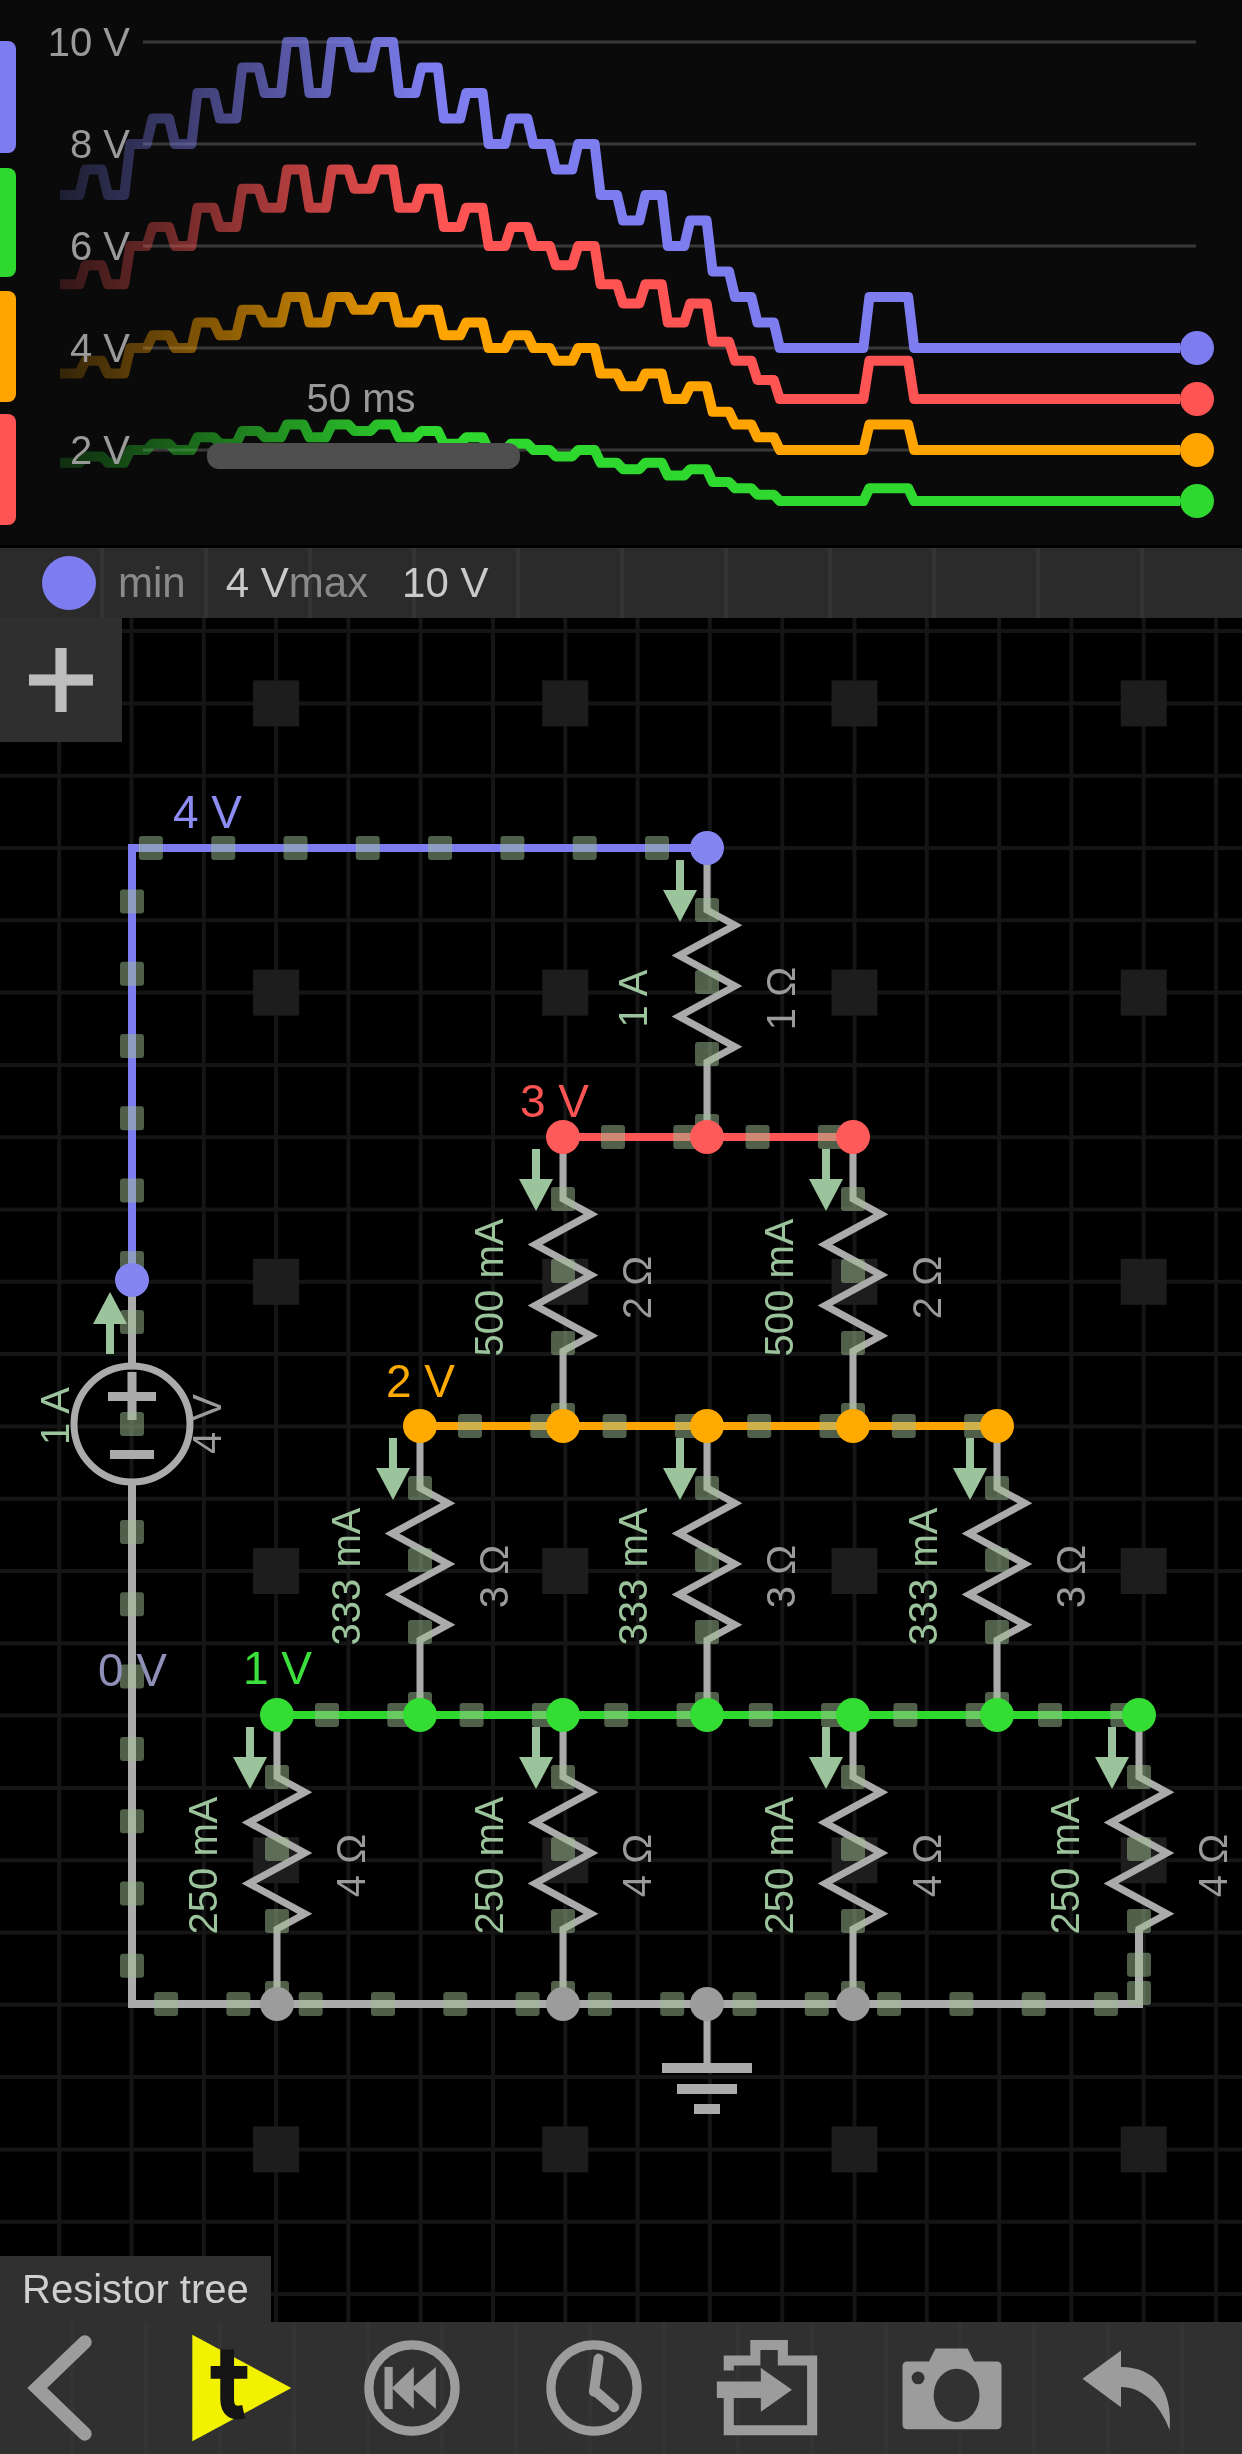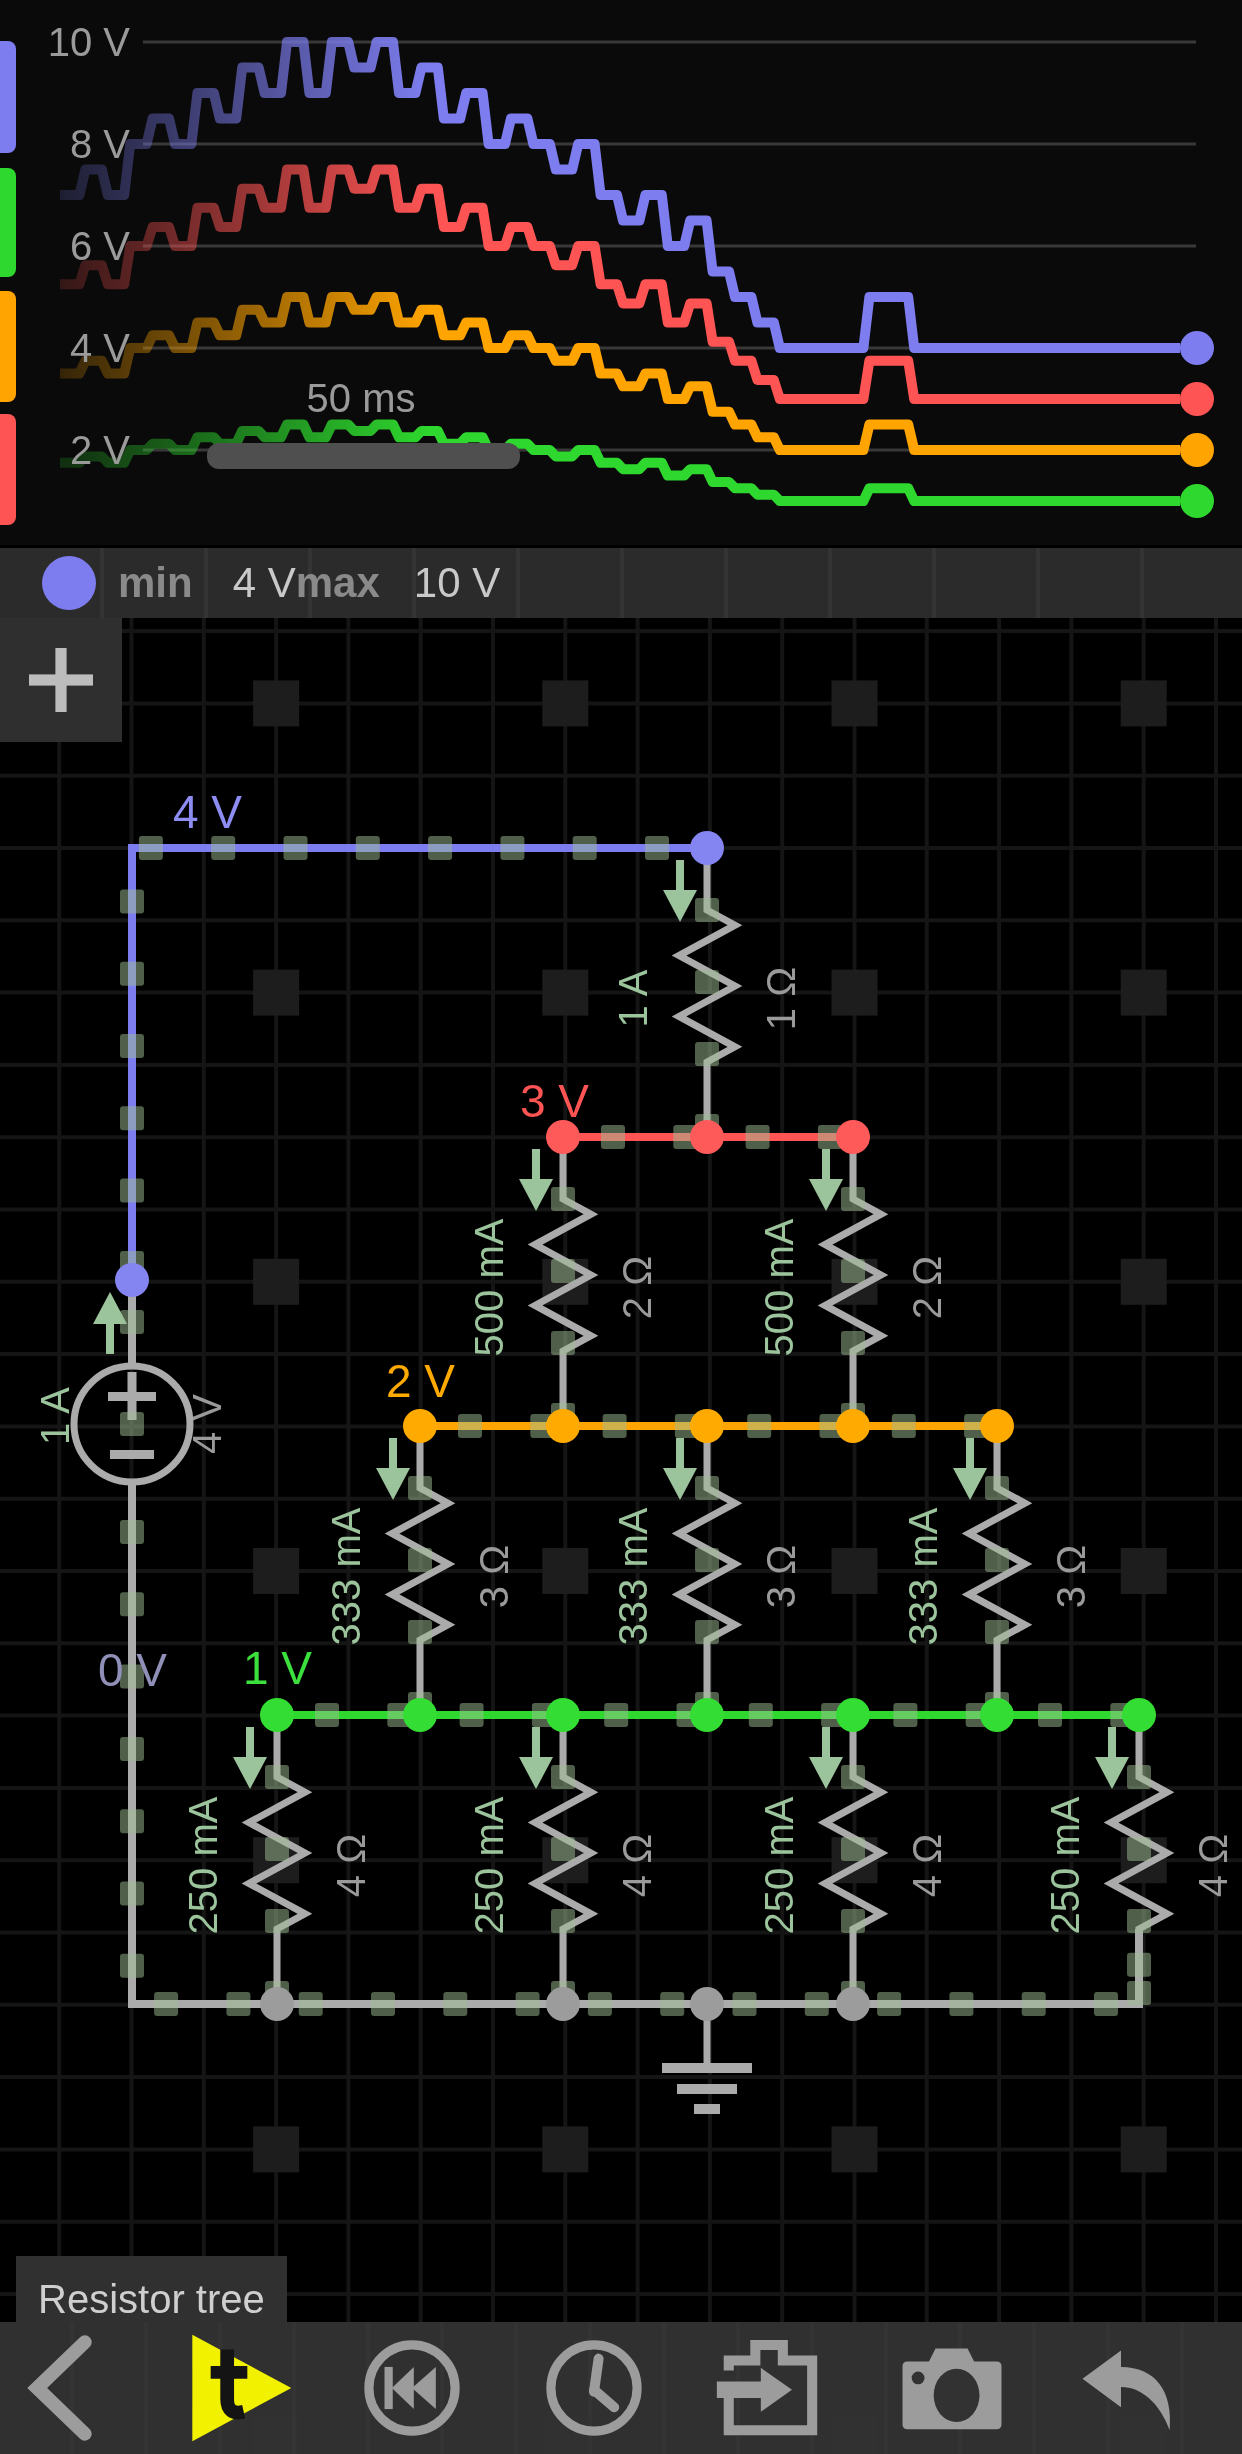--- a/index.html
+++ b/index.html
@@ -10,32 +10,32 @@
   
   .scope{position:absolute;left:0;top:0;width:1242px;height:545px;background:#0a0a0a;}
   #scope-svg{position:absolute;left:0;top:0;}
   .ch-tab{position:absolute;left:0;width:16px;border-radius:0 8px 8px 0;}
 
   
   .readout{position:absolute;left:0;top:548px;width:1242px;height:70px;background:#2b2b2b;
            background-image:repeating-linear-gradient(90deg,transparent 0 100px,#343434 100px 104px);
            display:flex;align-items:center;font-size:42px;line-height:70px;}
   .readout .dot{width:54px;height:54px;border-radius:50%;margin-left:42px;flex:0 0 auto;}
-  .readout .rlabel{color:#8a8a8a;font-weight:bold;}
+  .readout .rlabel{color:#8a8a8a;}
   .readout .rvalue{color:#c9c9c9;}
   .ml22{margin-left:22px}.ml40{margin-left:40px}.ml62{}.ml34{margin-left:34px}
 
   
   #circuit-svg{position:absolute;left:0;top:618px;background:#000;}
   .plus-btn{position:absolute;left:0;top:618px;width:122px;height:124px;background:#2f2f2f;
             display:flex;align-items:center;justify-content:center;}
 
   
-  .footer-chip{position:absolute;left:16px;top:2256px;height:66px;background:rgba(50,50,50,.96);
-               color:#cfcfcf;font-size:40px;display:flex;align-items:flex-end;padding:0 22px;}
+  .footer-chip{position:absolute;left:0;top:2256px;height:66px;background:rgba(50,50,50,.96);
+               color:#cfcfcf;font-size:40px;display:flex;align-items:center;padding:0 22px;}
   .toolbar{position:absolute;left:0;top:2322px;width:1242px;height:132px;background:rgba(50,50,50,.97);
            background-image:repeating-linear-gradient(90deg,transparent 0 70px,rgba(255,255,255,.02) 70px 74px);}
   .tool-btn{position:absolute;top:0;width:120px;height:132px;display:flex;align-items:center;justify-content:center;}
 </style>
 </head>
 <body>
 
 <div class="scope">
   <svg id="scope-svg" width="1242" height="545">
       <line x1="143" y1="42" x2="1196" y2="42" stroke="#383838" stroke-width="3"></line>

